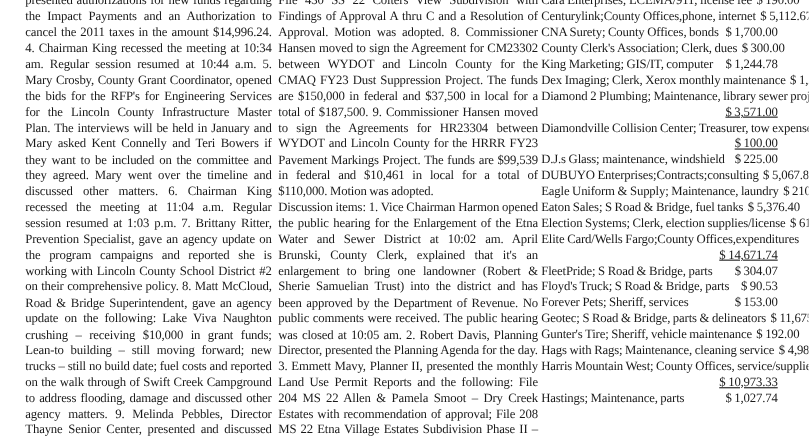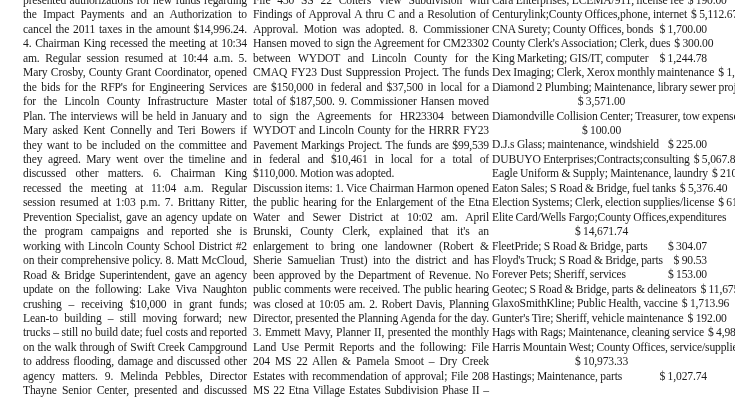--- a/index.html
+++ b/index.html
@@ -17,21 +17,21 @@
   }
   .col p { margin: 0; }
   #col-left  { left: 23px;  width: 224px; }
   #col-mid   { left: 253px; width: 236px; }
   #col-right { left: 492px; width: 215px; text-align: left; }
   .vendor { display: flex; justify-content: space-between; white-space: nowrap; height: 14.45px; }
   .vendor .desc { overflow: visible; }
   .vendor .amt { text-align: right; padding-left: 4px; }
   .vendor.wrap { display: block; height: auto; }
   .vendor.wrap .desc { display: block; }
-  .vendor.wrap .amt { display: block; text-align: center; }
+  .vendor.wrap .amt { display: block; text-align: right; text-decoration: underline; }
 </style>
 </head>
 <body>
 
 <div class="page">
 
   <div class="col" id="col-left">
     <p>presented authorizations for new funds regarding the Impact Payments and an Authorization to cancel the 2011 taxes in the amount $14,996.24. 4. Chairman King recessed the meeting at 10:34 am. Regular session resumed at 10:44 a.m. 5. Mary Crosby, County Grant Coordinator, opened the bids for the RFP's for Engineering Services for the Lincoln County Infrastructure Master Plan. The interviews will be held in January and Mary asked Kent Connelly and Teri Bowers if they want to be included on the committee and they agreed. Mary went over the timeline and discussed other matters. 6. Chairman King recessed the meeting at 11:04 a.m. Regular session resumed at 1:03 p.m. 7. Brittany Ritter, Prevention Specialist, gave an agency update on the program campaigns and reported she is working with Lincoln County School District #2 on their comprehensive policy. 8. Matt McCloud, Road &amp; Bridge Superintendent, gave an agency update on the following: Lake Viva Naughton crushing – receiving $10,000 in grant funds; Lean-to building – still moving forward; new trucks – still no build date; fuel costs and reported on the walk through of Swift Creek Campground to address flooding, damage and discussed other agency matters. 9. Melinda Pebbles, Director Thayne Senior Center, presented and discussed the proposal for a new senior center building. They are applying for a grant and currently waiting on eligibility. They are looking for $1.5 million in matching funds and asked for funding from the Commissioners. Chairman King could not commit to matching funds but will attend the SLIB Board meeting for support on their behalf. Dan Carter, President of the Thayne Senior Center, discussed the results of the election to form a district and the numbers of seniors that they serve in the county. He addressed the limited space in the current center to prepare meals and store food and also discussed the new facility and the need for county matching funds. 10. Shane Johnson, County Sheriff, presented a grant agreement with Homeland Security to be signed, discussed the final acceptance on the COPS grant and asked if ARPA funds are still available for items such as outdated iPads.</p>
   </div>
 
@@ -107,24 +107,20 @@
       </div>
       <div class="vendor">
         <span class="desc">Forever Pets; Sheriff, services</span>
         <span class="amt">$ 153.00</span>
       </div>
       <div class="vendor">
         <span class="desc">Geotec; S Road &amp; Bridge, parts &amp; delineators</span>
         <span class="amt">$ 11,675.00</span>
       </div>
       <div class="vendor">
-        <span class="desc">GlaxoSmithKline; Public Health, vaccine</span>
-        <span class="amt">$ 1,713.96</span>
-      </div>
-      <div class="vendor">
         <span class="desc">Gunter's Tire; Sheriff, vehicle maintenance</span>
         <span class="amt">$ 192.00</span>
       </div>
       <div class="vendor">
         <span class="desc">Hags with Rags; Maintenance, cleaning service</span>
         <span class="amt">$ 4,985.00</span>
       </div>
       <div class="vendor wrap">
         <span class="desc">Harris Mountain West; County Offices, service/supplies</span>
         <span class="amt">$ 10,973.33</span>

